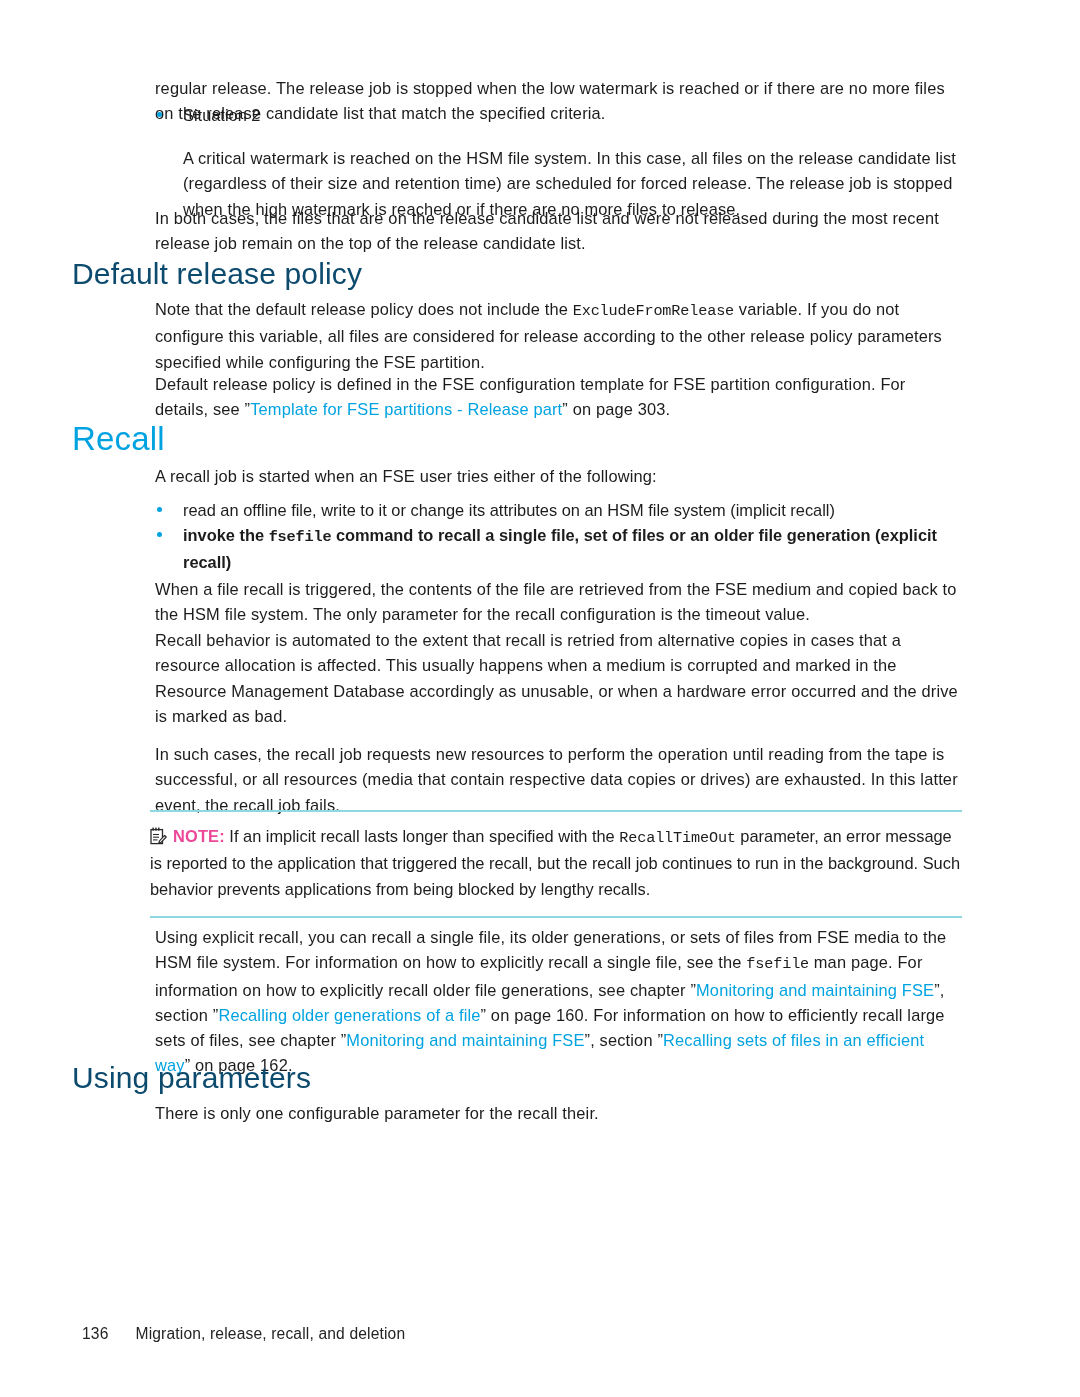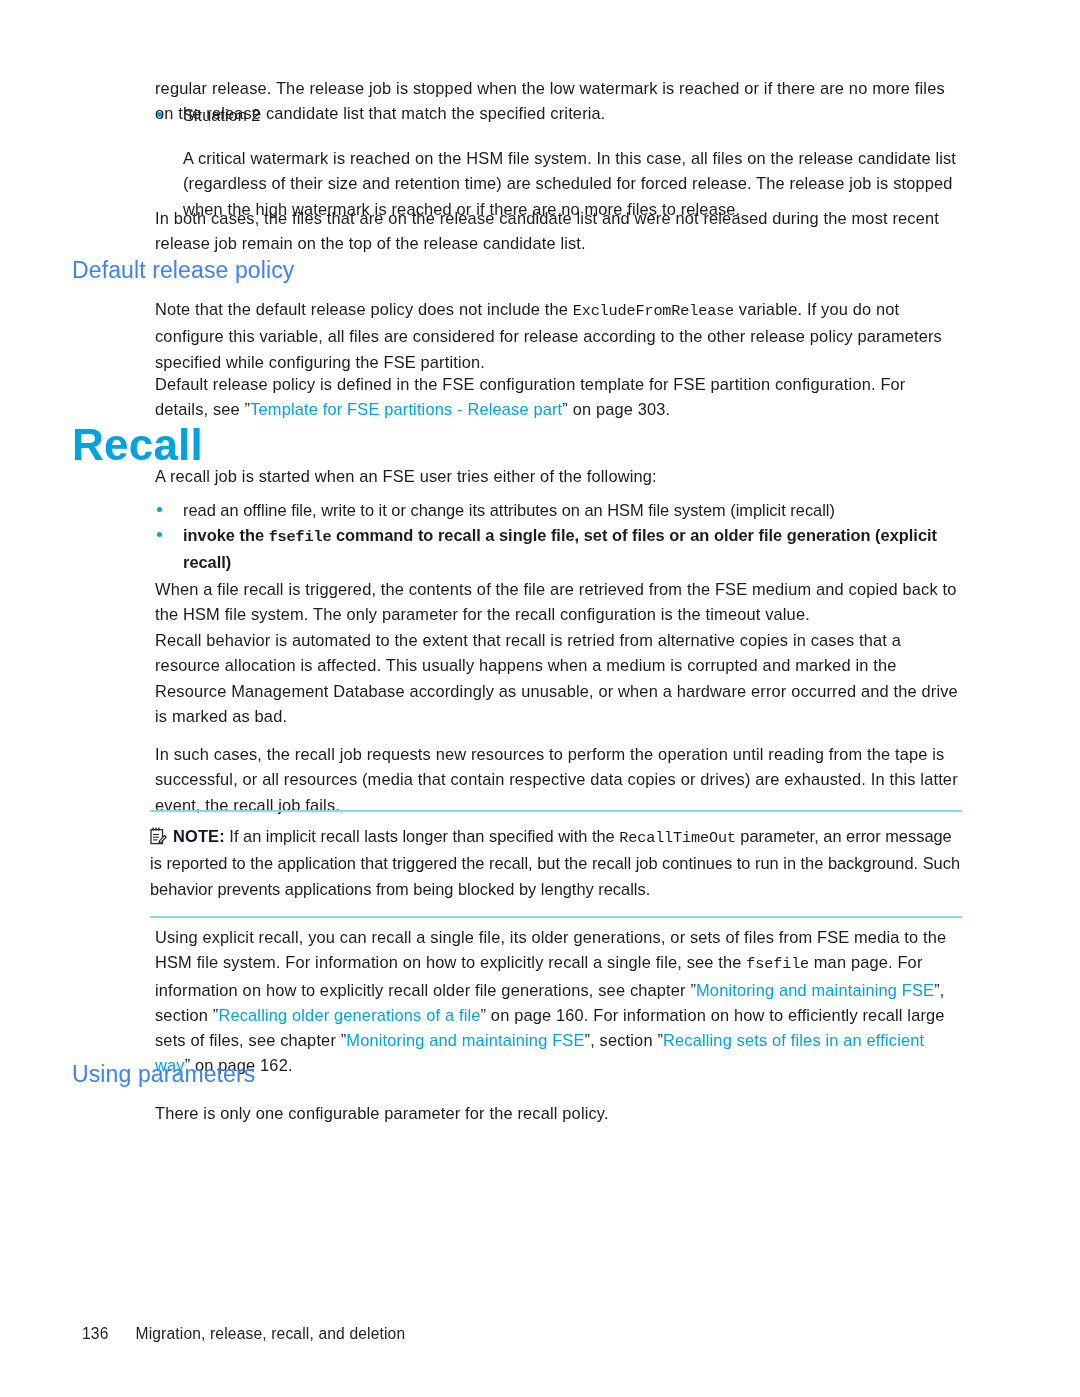--- a/index.html
+++ b/index.html
@@ -53,32 +53,32 @@
     width: 5px;
     height: 5px;
     background: #00a3e0;
     border-radius: 50%;
   }
 
   
   .h1 {
     position: absolute;
     left: 72px;
-    font-size: 44px;
-    font-weight: 700;
+    font-size: 33px;
+    font-weight: 400;
     color: #00a3e0;
     letter-spacing: 0.005em;
     line-height: 1.05;
   }
   .h2 {
     position: absolute;
     left: 72px;
-    font-size: 23px;
+    font-size: 30px;
     font-weight: 400;
-    color: #3b82f6;
+    color: #0c4a6e;
     letter-spacing: 0.005em;
     line-height: 1.05;
   }
 
   
   .mono {
     font-family: "Liberation Mono", "DejaVu Sans Mono", monospace;
     font-size: 15.2px;
     letter-spacing: -0.01em;
   }
@@ -110,21 +110,21 @@
     width: 812px;
   }
   .note-icon {
     display: inline-block;
     vertical-align: -3px;
     width: 17px;
     height: 18px;
     margin-right: 6px;
   }
   .note-label {
-    color: #0f172a;
+    color: #ec4899;
     font-weight: 700;
     letter-spacing: 0.01em;
   }
 
   
   .footer {
     position: absolute;
     left: 82px;
     bottom: 54px;
     font-size: 15.6px;
@@ -193,19 +193,19 @@
         </svg>
       </span><span class="note-label">NOTE:</span><span> If an implicit recall lasts longer than specified with the </span><span class="mono">RecallTimeOut</span><span> parameter, an error message is reported to the application that triggered the recall, but the recall job continues to run in the background. Such behavior prevents applications from being blocked by lengthy recalls.</span>
     </div>
     <div class="note-rule bottom"></div>
   </div>
 
   <div class="para" style="top:925px;"><span>Using explicit recall, you can recall a single file, its older generations, or sets of files from FSE media to the HSM file system. For information on how to explicitly recall a single file, see the </span><span class="mono">fsefile</span><span> man page. For information on how to explicitly recall older file generations, see chapter ”</span><span class="link">Monitoring and maintaining FSE</span><span>”, section ”</span><span class="link">Recalling older generations of a file</span><span>” on page 160. For information on how to efficiently recall large sets of files, see chapter ”</span><span class="link">Monitoring and maintaining FSE</span><span>”, section ”</span><span class="link">Recalling sets of files in an efficient way</span><span>” on page 162.</span></div>
 
   <div class="h2" style="top:1062px;">Using parameters</div>
 
-  <div class="para" style="top:1101px;">There is only one configurable parameter for the recall policy.</div>
+  <div class="para" style="top:1101px;">There is only one configurable parameter for the recall their.</div>
 
   <div class="footer">
     <span class="pg">136</span><span>Migration, release, recall, and deletion</span>
   </div>
 
 </div>
 
 </body></html>

